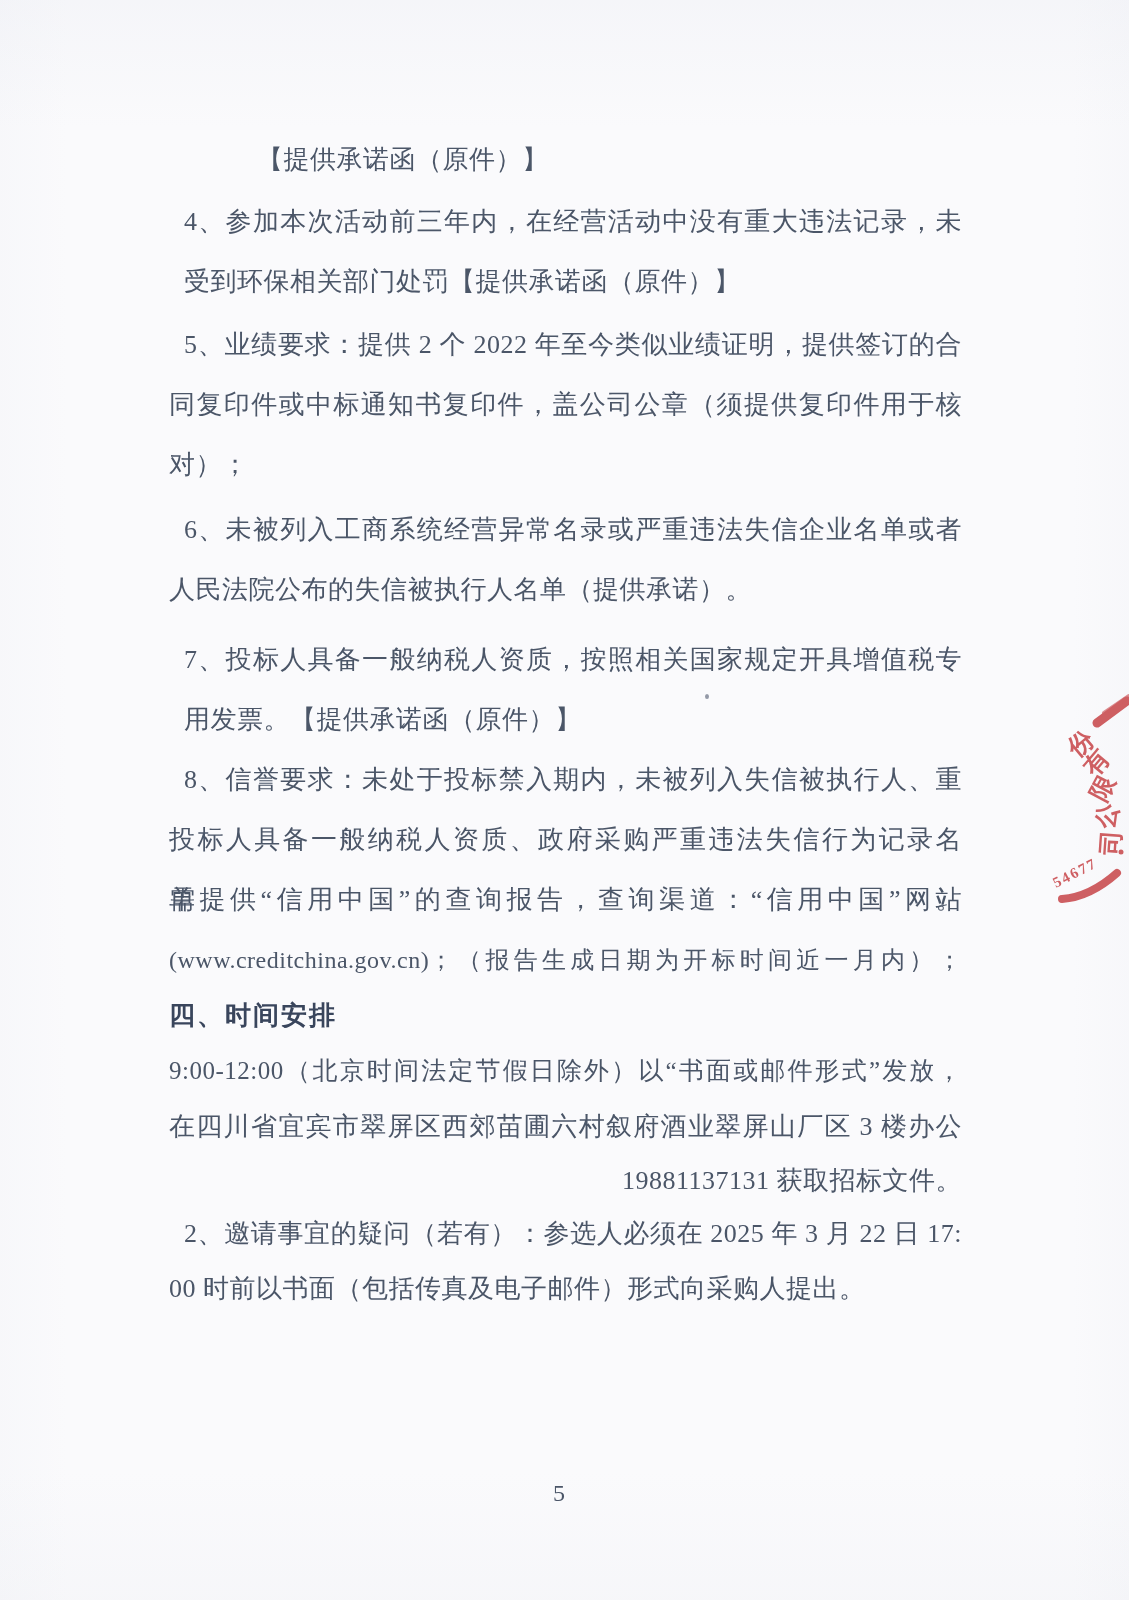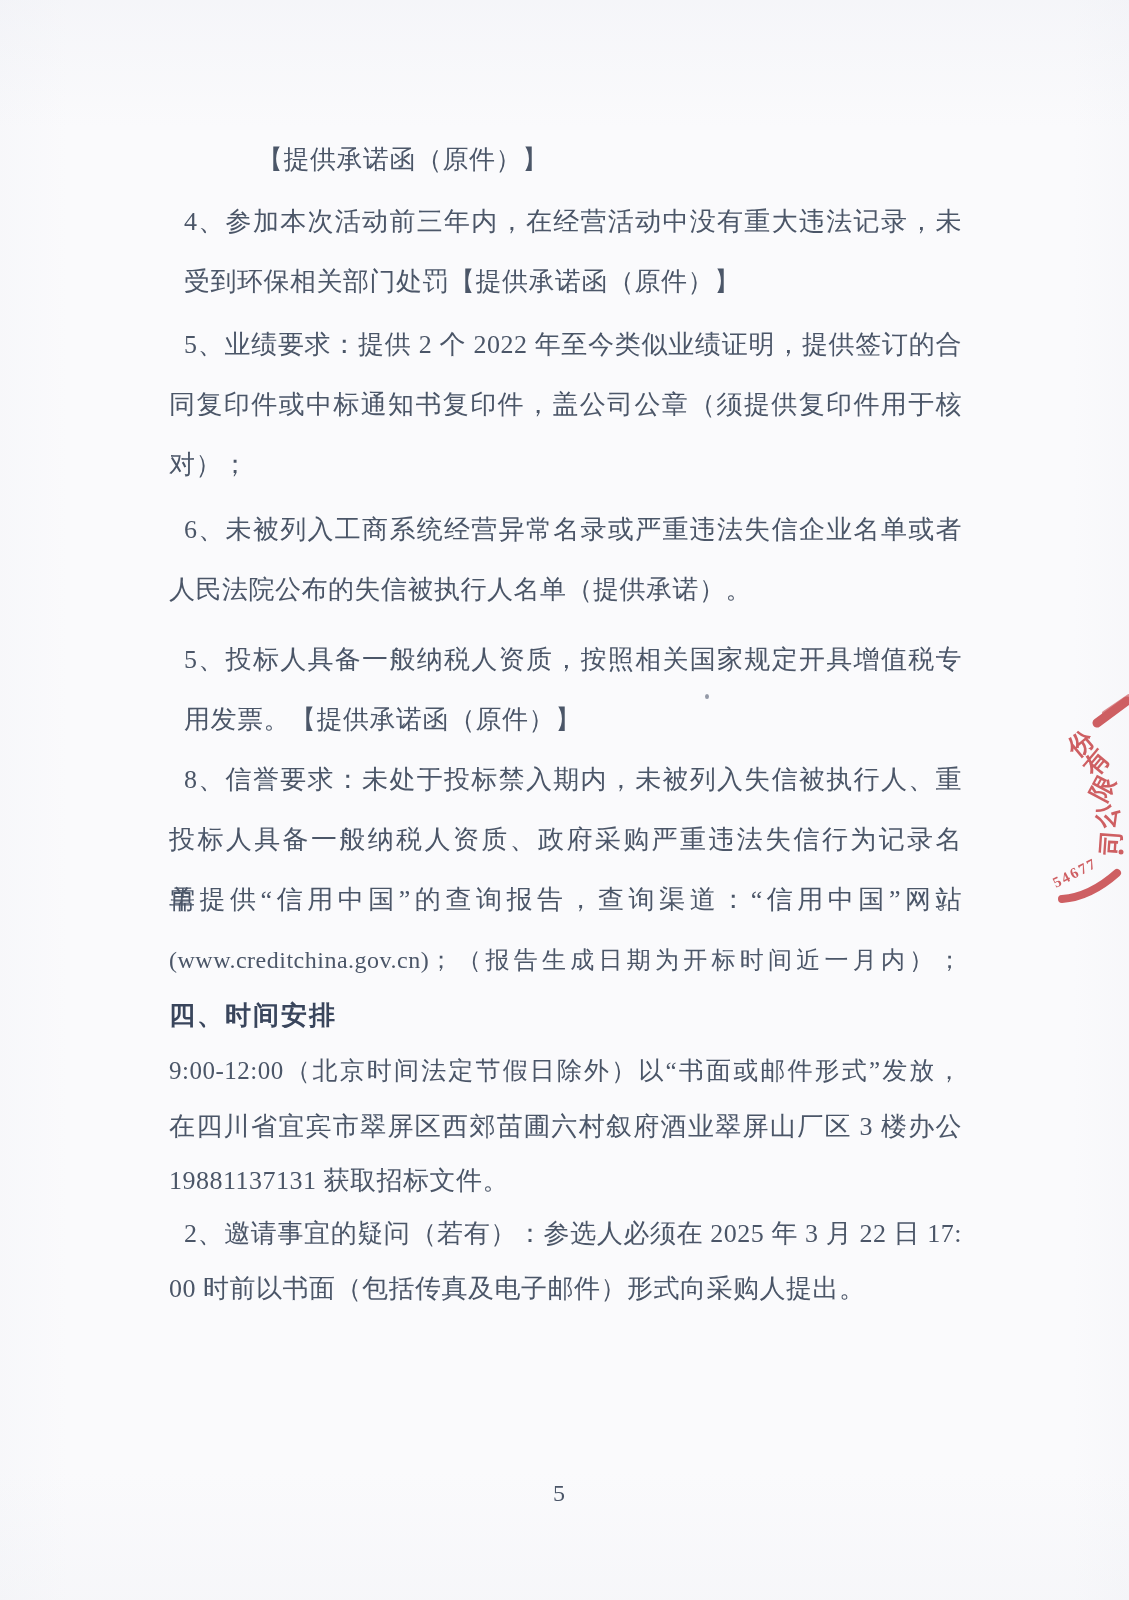--- a/index.html
+++ b/index.html
@@ -65,30 +65,30 @@
 
 <div class="content">
     <div class="ln note" style="margin-top: 0px;"><span>【提供承诺函（原件）】</span></div>
     <div class="ln item fill" style="margin-top: 2px;"><span>4、参加本次活动前三年内，在经营活动中没有重大违法记录，未</span></div>
     <div class="ln item" style="margin-top: 0px;"><span>受到环保相关部门处罚【提供承诺函（原件）】</span></div>
     <div class="ln item fill" style="margin-top: 3px;"><span>5、业绩要求：提供 2 个 2022 年至今类似业绩证明，提供签订的合</span></div>
     <div class="ln fill" style="margin-top: 0px; font-family: Liberation Serif, serif;"><span>同复印件或中标通知书复印件，盖公司公章（须提供复印件用于核</span></div>
     <div class="ln" style="margin-top: 0px;"><span>对）；</span></div>
     <div class="ln item fill" style="margin-top: 5px;"><span>6、未被列入工商系统经营异常名录或严重违法失信企业名单或者</span></div>
     <div class="ln" style="margin-top: 0px;"><span>人民法院公布的失信被执行人名单（提供承诺）。</span></div>
-    <div class="ln item fill" style="margin-top: 10px;"><span>5、投标人具备一般纳税人资质，按照相关国家规定开具增值税专</span></div>
+    <div class="ln item fill" style="margin-top: 10px;"><span>7、投标人具备一般纳税人资质，按照相关国家规定开具增值税专</span></div>
     <div class="ln item" style="margin-top: 0px;"><span>用发票。【提供承诺函（原件）】</span></div>
     <div class="ln item fill" style="margin-top: 0px;"><span>8、信誉要求：未处于投标禁入期内，未被列入失信被执行人、重</span></div>
     <div class="ln fill" style="margin-top: 0px;"><span>投标人具备一般纳税人资质、政府采购严重违法失信行为记录名单。</span></div>
     <div class="ln fill" style="margin-top: 0px;"><span>需提供“信用中国”的查询报告，查询渠道：“信用中国”网站</span></div>
     <div class="ln tight2 fill" style="margin-top: 0px;"><span>(www.creditchina.gov.cn)；（报告生成日期为开标时间近一月内）；</span></div>
     <div class="ln heading" style="margin-top: -4px;"><span>四、时间安排</span></div>
     <div class="ln tight fill" style="margin-top: -5px;"><span>9:00-12:00（北京时间法定节假日除外）以“书面或邮件形式”发放，</span></div>
     <div class="ln fill" style="margin-top: -4px;"><span>在四川省宜宾市翠屏区西郊苗圃六村叙府酒业翠屏山厂区 3 楼办公</span></div>
-    <div class="ln" style="margin-top: -6px;"><span>19881137131 获取招标文件。</span></div>
+    <div class="ln" style="margin-top: -6px; text-align: right;"><span>19881137131 获取招标文件。</span></div>
     <div class="ln item fill" style="margin-top: -7px;"><span>2、邀请事宜的疑问（若有）：参选人必须在 2025 年 3 月 22 日 17:</span></div>
     <div class="ln" style="margin-top: -5px;"><span>00 时前以书面（包括传真及电子邮件）形式向采购人提出。</span></div>
   </div>
 
 <div class="speck"></div>
 
 <svg class="stamp" viewBox="1040 688 89 222" xmlns="http://www.w3.org/2000/svg" aria-hidden="true">
 
   <path class="stroke" d="M 1097,723 L 1127,701" stroke-width="9"></path>
   <path class="stroke" d="M 1104,713 L 1129,696" stroke-width="4" opacity=".7"></path>

